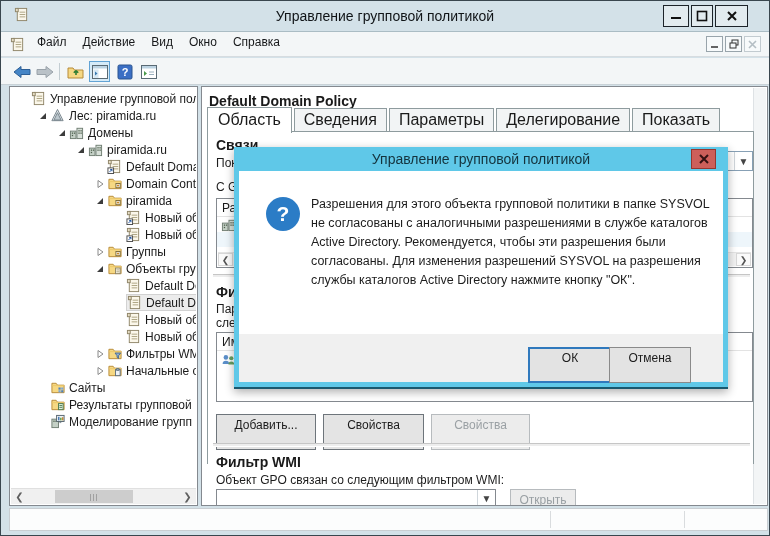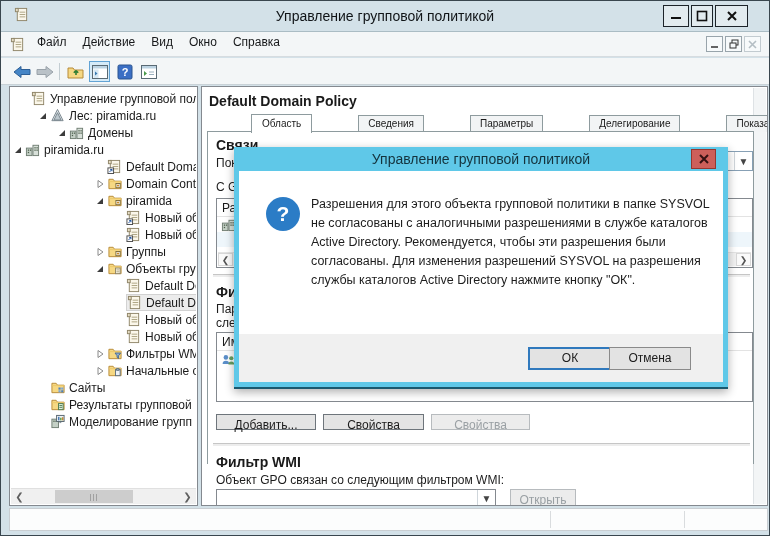--- a/index.html
+++ b/index.html
@@ -55,62 +55,62 @@
               color:#8a8a8a; font-size:8px; line-height:13px; text-align:center; letter-spacing:1px; }
 
   
   .mainpanel { position:absolute; left:200px; top:85px; width:567px; height:420px;
                background:#fff; border:1px solid #84898f; overflow:hidden; }
   .vscroll { position:absolute; right:1px; top:1px; bottom:1px; width:13px;
              background:#f3f5f6; border-left:1px solid #dee2e5; }
   .main-title { position:absolute; left:7px; top:6px; font-size:14px; font-weight:bold; }
   .tabs { position:absolute; left:5px; top:25px; display:flex; align-items:flex-end; height:20px; }
   .tab { border:1px solid #8e9b9e; border-bottom:none; background:#f2f4f5; padding:2px 9px 3px;
-         margin-right:2px; font-size:10px;margin-left:44px; }
+         margin-right:2px; font-size:16px; }
   .tab.active { background:#fff; position:relative; padding:3px 10px 4px; z-index:2; margin-bottom:-1px; }
   .content { position:absolute; left:5px; top:44px; width:547px; height:333px; background:#fff;
              border:1px solid #8e9b9e; border-bottom:none; height:333px; overflow:visible; }
   .content { height:333px; }
   .c-inner { position:absolute; left:0; top:0; right:0; height:377px; overflow:hidden; }
   .sec-h { position:absolute; font-weight:bold; font-size:14px; }
   .lbl { position:absolute; font-size:12px; color:#1c1c1c; }
   .combo { position:absolute; border:1px solid #87a0b5; background:#fff; }
   .combo .chev { position:absolute; right:0; top:0; bottom:0; width:18px; border-left:1px solid #cfd6db;
                  display:flex; align-items:center; justify-content:center; color:#444; font-size:10px; }
   .listv { position:absolute; border:1px solid #84898f; background:#fff; overflow:hidden; }
   .lv-head { height:18px; border-bottom:1px solid #e3e3e3; display:flex; align-items:center;
              padding-left:5px; background:#fff; }
   .lv-row { height:15px; display:flex; align-items:center; padding-left:4px; }
   .lv-row.alt { background:#eef6fb; }
   .lv-hs { position:absolute; left:1px; right:1px; bottom:1px; height:14px; background:#f2f2f2; border-top:1px solid #e4e4e4; }
   .lv-hs .a { position:absolute; top:0; width:15px; height:13px; font-size:9px; line-height:13px;
               text-align:center; color:#555; border:1px solid #d8d8d8; background:#fafafa; }
   .divider { position:absolute; height:4px; border-top:1px solid #c6c6c6; border-bottom:1px solid #ffffff;
              background:#ededed; }
-  .pbtn { position:absolute; height:16px; background:#e4e4e4; border:1px solid #6e757b;
+  .pbtn { position:absolute; height:36px; background:#e4e4e4; border:1px solid #6e757b;
           font-size:12px; text-align:center; line-height:20px; color:#1c1c1c; }
   .pbtn.dis { border-color:#b7bbbe; color:#9aa0a4; background:#ececec; }
 
   
   .statusbar { position:absolute; left:8px; top:507px; width:759px; height:23px; background:#fcfdfd;
                border:1px solid #c9ced2; }
   .sb-div { position:absolute; top:2px; bottom:2px; width:1px; background:#d9dcde; }
 
   
   .dialog { position:absolute; left:233px; top:146px; width:494px; height:242px; z-index:50;
             background:#5fc8e8; border-bottom:2px solid #19586e; box-shadow:0 3px 9px rgba(0,0,0,.32); }
   .dlg-title { height:24px; line-height:24px; text-align:center; font-size:14px; color:#14333d; }
   .dlg-close { position:absolute; right:12px; top:2px; width:25px; height:20px; background:#cd5f5a;
                border:1px solid #97362f; display:flex; align-items:center; justify-content:center; }
   .dlg-body { position:absolute; left:5px; right:5px; top:24px; height:163px; background:#fff; }
   .q-icon { position:absolute; left:27px; top:26px; width:34px; height:34px; border-radius:50%;
             background:#2b7cc6; color:#fff; font-size:21px; font-weight:bold; text-align:center; line-height:33px; }
   .dlg-msg { position:absolute; left:72px; top:24px; width:408px; font-size:12.5px; line-height:19px; color:#1d1d1d; }
   .dlg-foot { position:absolute; left:5px; right:5px; top:187px; height:48px; background:#f0f0f0; }
-  .dbtn { position:absolute; top:13px; height:23px; background:#e3e3e3; border:1px solid #8a8a8a;
+  .dbtn { position:absolute; top:13px; height:36px; background:#e3e3e3; border:1px solid #8a8a8a;
           font-size:12px; text-align:center; line-height:21px; color:#1c1c1c; }
   .dbtn.focus { border:2px solid #3079bd; line-height:19px; }
 </style>
 </head>
 <body>
 
 <div class="win">
 
   <div class="titlebar">
     <span class="tb-icon"><svg width="15" height="15" viewBox="0 0 16 16">
@@ -265,21 +265,21 @@
                 <rect x="3" y="10.5" width="1.4" height="1.4" fill="#50614f"></rect>
                 <rect x="10" y="5.5" width="1.4" height="1.4" fill="#50614f"></rect>
                 <rect x="12.2" y="5.5" width="1.4" height="1.4" fill="#50614f"></rect>
                 <rect x="10" y="8" width="1.4" height="1.4" fill="#50614f"></rect>
                 <rect x="12.2" y="8" width="1.4" height="1.4" fill="#50614f"></rect>
               </svg>
             </span>
             <span class="tlabel">Домены</span>
           </span>
         </div>
-        <div class="tree-row" style="">
+        <div class="tree-row" style="padding-left: 63px;">
           <span class="twisty">
             <svg width="10" height="10">
               <polygon points="8,2 8,8 2,8" fill="#3c3c3c"></polygon>
             </svg>
           </span>
           <span class="hl">
             <span class="ticon">
               <svg width="15" height="15" viewBox="0 0 16 16">
                 <rect x="1.5" y="6.5" width="6" height="8" fill="#c4d0c6" stroke="#6f7d72"></rect>
                 <rect x="8.5" y="3.5" width="6" height="11" fill="#d8e0d9" stroke="#6f7d72"></rect>

